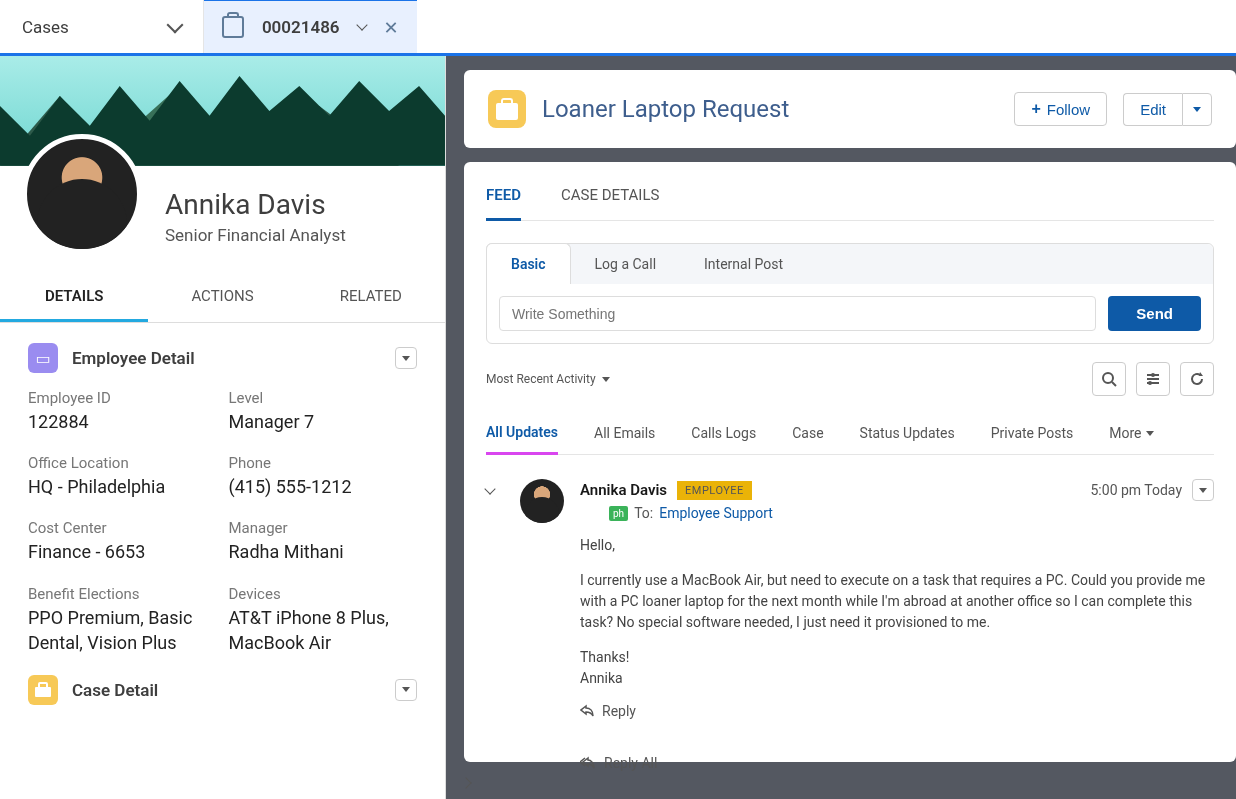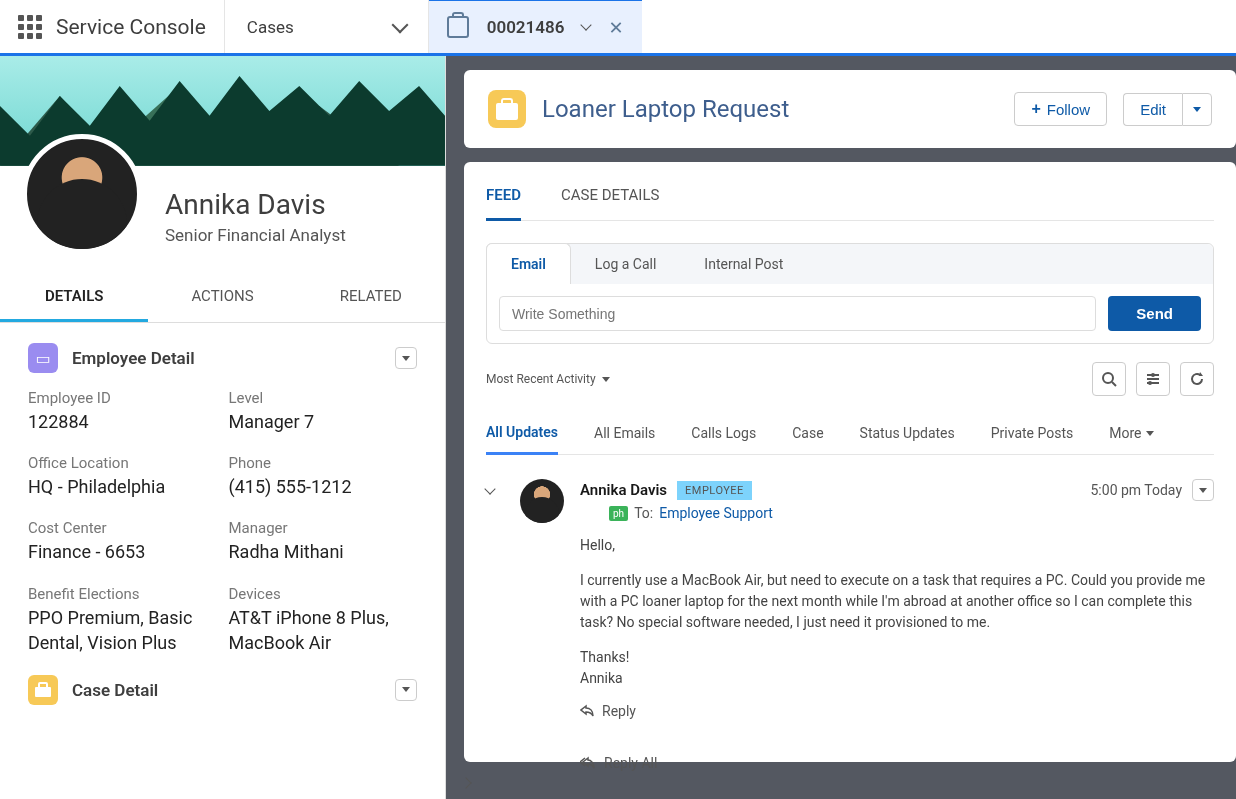--- a/index.html
+++ b/index.html
@@ -77,58 +77,44 @@
 .composer-body { display: flex; padding: 12px; gap: 12px; }
 .composer-input { flex: 1; border: 1px solid #ddd; border-radius: 4px; padding: 6px 12px; font-size: 14px; }
 .send-btn { background: #0e5aa7; color: #fff; border: none; padding: 9px 28px; border-radius: 4px; font-size: 15px; font-weight: 600; cursor: pointer; }
 
 .feed-toolbar { display: flex; align-items: center; margin-top: 18px; gap: 10px; }
 .feed-sort { font-size: 12px; color: #555; cursor: pointer; display: flex; align-items: center; gap: 6px; flex: 1; }
 .icon-btn { width: 34px; height: 34px; border: 1px solid #ccc; border-radius: 4px; display: flex; align-items: center; justify-content: center; cursor: pointer; color: #555; }
 
 .filter-tabs { display: flex; gap: 36px; margin-top: 20px; border-bottom: 1px solid #e5e5e5; font-size: 14px; }
 .filter-tab { padding: 8px 0 12px; color: #555; cursor: pointer; white-space: nowrap; display: flex; align-items: center; gap: 4px; }
-.filter-tab.active { color: #0e5aa7; font-weight: 600; border-bottom: 3px solid #3b82f6; margin-bottom: -1px; }
+.filter-tab.active { color: #0e5aa7; font-weight: 600; border-bottom: 3px solid #d946ef; margin-bottom: -1px; }
 
 .post { display: flex; gap: 16px; margin-top: 24px; }
 .post-chev { width: 18px; display: flex; align-items: flex-start; padding-top: 6px; color: #888; cursor: pointer; }
 .post-avatar { width: 44px; height: 44px; border-radius: 50%; background: radial-gradient(circle at 50% 35%, #d9a67a 22%, #222 23%); flex-shrink: 0; position:relative; overflow:hidden; }
 .post-avatar::after { content:""; position:absolute; top:18px; left:5px; right:5px; bottom:-10px; background:#222; border-radius:50% 50% 0 0; }
 .post-body { flex: 1; }
 .post-head { display: flex; align-items: center; gap: 10px; }
 .post-author { font-size: 15px; font-weight: 600; }
-.badge { background: #7dd3fc; font-size: 11px; padding: 3px 8px; color: #555; letter-spacing: 0.5px; }
+.badge { background: #eab308; font-size: 11px; padding: 3px 8px; color: #555; letter-spacing: 0.5px; }
 .post-time { margin-left: auto; font-size: 14px; color: #555; }
 .post-to { font-size: 14px; color: #555; margin-top: 4px; display: flex; align-items: center; gap: 6px; }
 .ph-badge { display: inline-block; background: #3bb35a; color: #fff; font-size: 10px; padding: 2px 4px; border-radius: 2px; margin-left: 29px; }
 .post-to a { color: #0e5aa7; text-decoration: none; }
 .post-content { font-size: 14px; color: #444; margin-top: 14px; line-height: 1.5; }
 .post-content p { margin-bottom: 14px; }
 .post-actions { display: flex; gap: 36px; margin-top: 14px; flex-direction: column; }
 .post-action { display: flex; align-items: center; gap: 8px; font-size: 14px; color: #555; cursor: pointer; }
 .more-arrow { position: absolute; bottom: 8px; left: 16px; color: #888; }
 </style>
 </head>
 <body>
 
 <div class="topbar">
-  <div class="top-app">
-    <div class="waffle">
-      <span></span>
-        <span></span>
-        <span></span>
-        <span></span>
-        <span></span>
-        <span></span>
-        <span></span>
-        <span></span>
-        <span></span>
-    </div>
-    <div class="top-app-label">Service Console</div>
-  </div>
   <div class="top-nav">
     <div class="top-nav-label">Cases</div>
     <div class="chev"></div>
   </div>
   <div class="top-tab">
     <div class="top-tab-icon"></div>
     <div class="top-tab-label">00021486</div>
     <div class="chev sm"></div>
     <div class="close">✕</div>
   </div>
@@ -234,21 +220,21 @@
     </div>
 
     <div class="card feed-card">
       <div class="feed-tabs">
         <div class="feed-tab active">FEED</div>
         <div class="feed-tab">CASE DETAILS</div>
       </div>
 
       <div class="composer">
         <div class="composer-tabs">
-          <div class="composer-tab active">Email</div>
+          <div class="composer-tab active">Basic</div>
           <div class="composer-tab">Log a Call</div>
           <div class="composer-tab">Internal Post</div>
         </div>
         <div class="composer-body">
           <input class="composer-input" placeholder="Write Something" style="">
           <button class="send-btn">Send</button>
         </div>
       </div>
 
       <div class="feed-toolbar">

